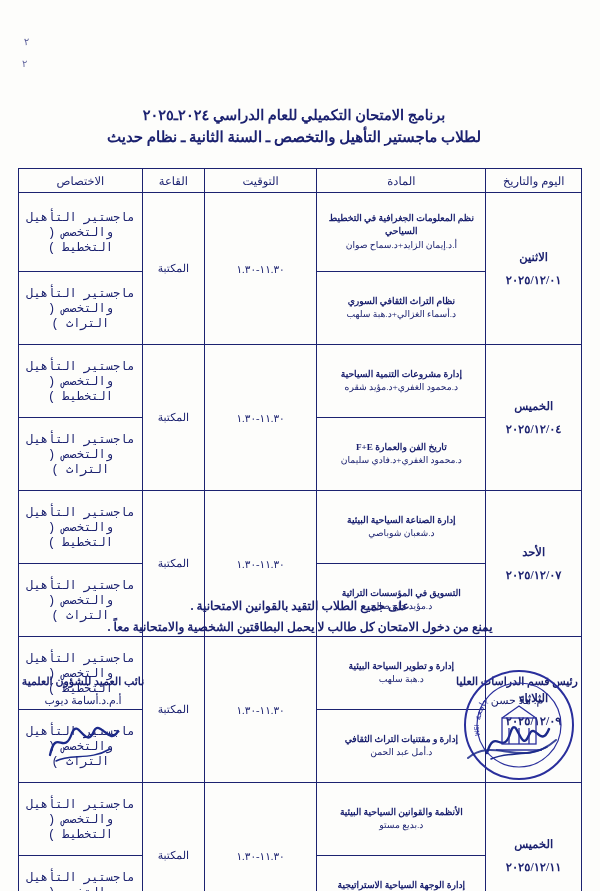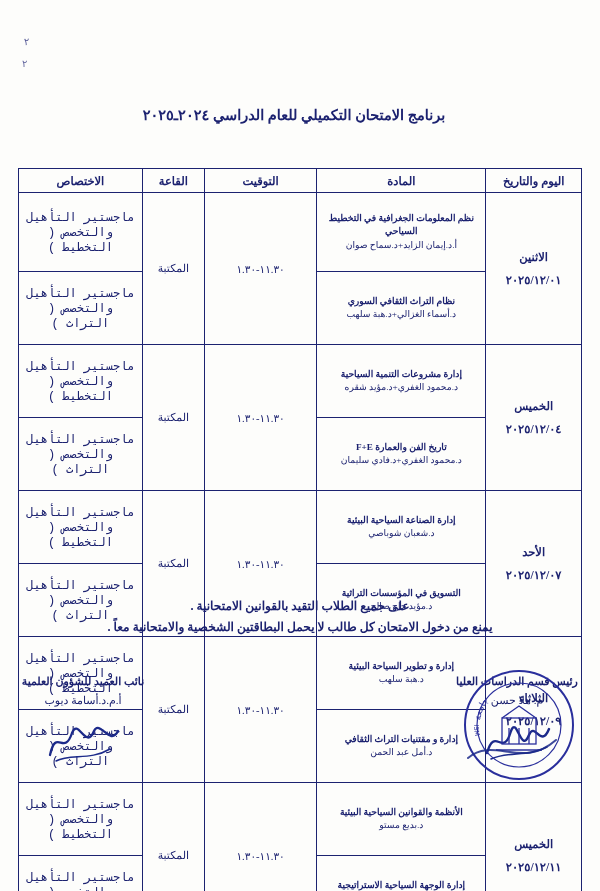--- a/index.html
+++ b/index.html
@@ -51,21 +51,21 @@
     table-layout: fixed;
   }
   table.sched th, table.sched td {
     border: 1px solid #1c2270;
     text-align: center;
     vertical-align: middle;
     color: #1c2270;
   }
   table.sched th {
     font-size: 11.5px;
-    font-weight: bold;
+    font-weight: normal;
     height: 21px;
     padding: 1px 2px;
   }
   col.c-day    { width: 17%; }
   col.c-subj   { width: 30%; }
   col.c-time   { width: 20%; }
   col.c-hall   { width: 11%; }
   col.c-spec   { width: 22%; }
   td.day {
     font-size: 11.5px;
@@ -162,20 +162,21 @@
 </head>
 <body>
 
 <div class="page">
 
   <div class="corner-mark">٢</div>
   <div class="corner-mark2">٢</div>
 
   <div class="header">
     <div class="title-line">برنامج الامتحان التكميلي للعام الدراسي ٢٠٢٤ـ٢٠٢٥</div>
+    <div class="title-line second">لطلاب ماجستير التأهيل والتخصص ـ السنة الثانية ـ نظام حديث</div>
   </div>
 
   <div class="table-wrap">
     <table class="sched">
       <colgroup>
         <col class="c-day">
           <col class="c-subj">
           <col class="c-time">
           <col class="c-hall">
           <col class="c-spec">

